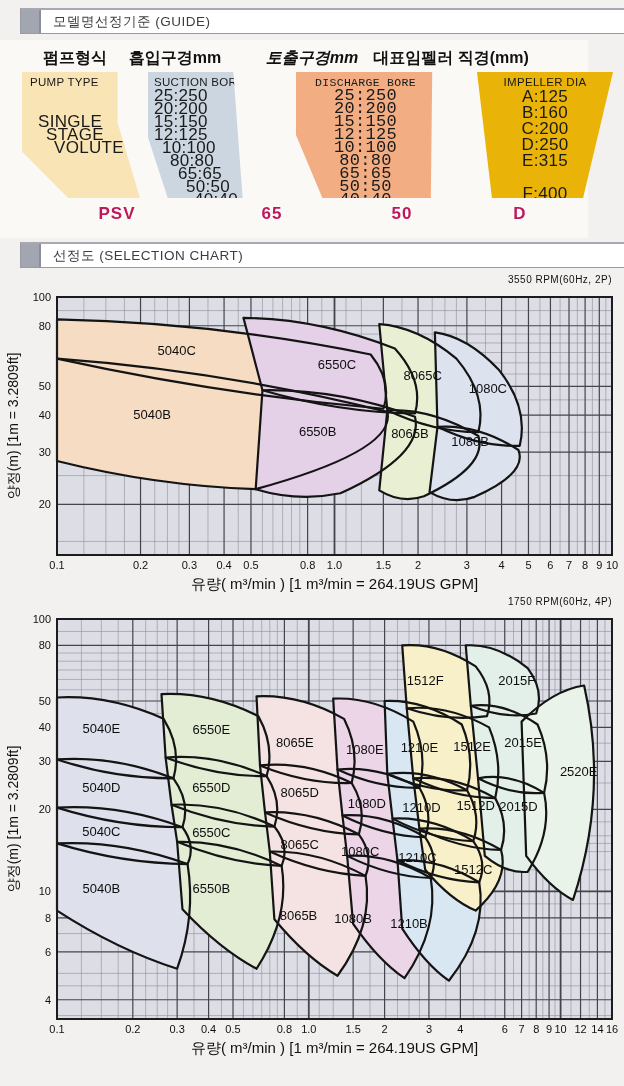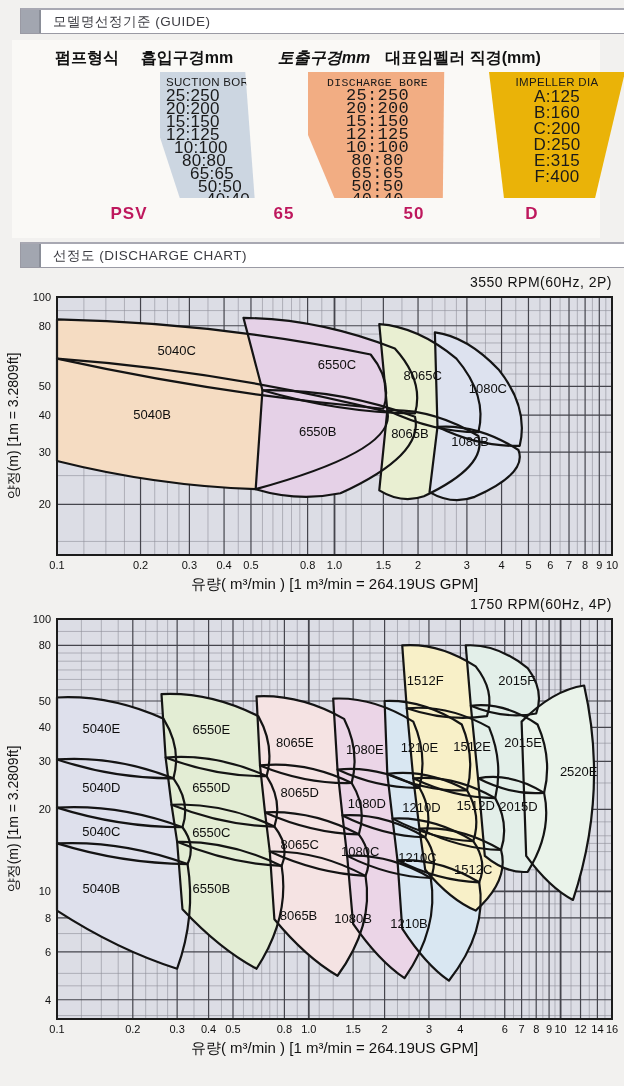--- a/index.html
+++ b/index.html
@@ -7,48 +7,58 @@
   body { font-family:"Liberation Sans","DejaVu Sans",sans-serif; }
   .page { position:relative; width:624px; height:1086px; background:#f2f1ef; overflow:hidden; }
 
   
   .sec-hdr { position:absolute; left:20px; width:616px; height:26px; background:#ffffff;
              border:1px solid #9a9aa4; border-top:2px solid #a8a8b2; display:flex; align-items:center; }
   .sec-hdr .sq { width:20px; height:100%; background:#a2a6b0; border-right:2px solid #8a8e98; flex:0 0 auto; }
   .sec-hdr .sec-title { font-size:13.5px; color:#3c3c42; padding-left:12px; letter-spacing:0.5px; white-space:nowrap; }
 
   
-  .guide-panel { position:absolute; left:12px; top:40px; width:588px; height:198px; background:#faf9f6;padding-left:45px; }
+  .guide-panel { position:absolute; left:0; top:40px; width:588px; height:198px; background:#faf9f6;padding-left:45px; }
   .g-title { position:absolute; top:8px; font-size:16px; font-weight:bold; color:#111;
              text-align:center; white-space:nowrap; transform:translateX(-50%); }
   .g-shape { position:absolute; top:32px; height:126px; }
   .g-lines { position:relative; padding-top:4px; }
   .g-line { font-size:17px; line-height:13px; color:#1a1a1a; white-space:nowrap; letter-spacing:0.3px; }
   .g-head { font-size:11.5px; font-weight:normal; }
   .g-code { position:absolute; top:164px; font-size:17px; font-weight:bold; color:#be185d;
             transform:translateX(-50%); letter-spacing:1px; }
 
   
   .chart-wrap { position:absolute; left:0; width:624px; }
-  .rpm { position:absolute; top:0; right:12px; font-size:14px; color:#111; letter-spacing:0.5px; }
+  .rpm { position:absolute; top:0; right:12px; font-size:10px; color:#111; letter-spacing:0.5px; }
   .chart-wrap svg { position:absolute; top:17px; left:0; }
   text { font-family:"Liberation Sans","DejaVu Sans",sans-serif; }
 </style>
 </head>
 <body>
 
 <div class="page">
 
   <div class="sec-hdr" style="top:8px;">
     <span class="sq"></span>
     <span class="sec-title">모델명선정기준 (GUIDE)</span>
   </div>
 
   <div class="guide-panel" id="guidePanel">
       <div class="g-title" style="left: 75px;">펌프형식</div>
+      <div class="g-shape" style="left: 22px; width: 118px; background: rgb(249, 228, 181); clip-path: polygon(0% 0%, 81% 0%, 81% 40%, 100% 100%, 39% 100%, 0% 63%);">
+        <div class="g-lines" style="padding-left: 8px;">
+          <div class="g-line g-head" style="padding-left: 0px;">PUMP TYPE</div>
+          <div class="g-line" style="padding-left: 0px;">&nbsp;</div>
+          <div class="g-line" style="padding-left: 0px;">&nbsp;</div>
+          <div class="g-line" style="padding-left: 8px;">SINGLE</div>
+          <div class="g-line" style="padding-left: 16px;">STAGE</div>
+          <div class="g-line" style="padding-left: 24px;">VOLUTE</div>
+        </div>
+      </div>
       <div class="g-code" style="left: 117px;">PSV</div>
       <div class="g-title" style="left: 175px;">흡입구경mm</div>
       <div class="g-shape" style="left: 148px; width: 104px; background: rgb(204, 214, 225); clip-path: polygon(0% 0%, 82% 0%, 91% 100%, 19% 100%, 0% 52%);">
         <div class="g-lines" style="padding-left: 6px;">
           <div class="g-line g-head" style="padding-left: 0px;">SUCTION BORE</div>
           <div class="g-line" style="padding-left: 0px;">25:250</div>
           <div class="g-line" style="padding-left: 0px;">20:200</div>
           <div class="g-line" style="padding-left: 0px;">15:150</div>
           <div class="g-line" style="padding-left: 0px;">12:125</div>
           <div class="g-line" style="padding-left: 8px;">10:100</div>
@@ -77,29 +87,29 @@
       <div class="g-code" style="left: 402px;">50</div>
       <div class="g-title" style="left: 451px;">대표임펠러 직경(mm)</div>
       <div class="g-shape" style="left: 477px; width: 136px; background: #eab308; clip-path: polygon(0% 0%, 100% 0%, 78% 100%, 11% 100%);">
         <div class="g-lines" style="text-align: center;">
           <div class="g-line g-head">IMPELLER DIA</div>
           <div class="g-line" style="line-height: 16px;">A:125</div>
           <div class="g-line" style="line-height: 16px;">B:160</div>
           <div class="g-line" style="line-height: 16px;">C:200</div>
           <div class="g-line" style="line-height: 16px;">D:250</div>
           <div class="g-line" style="line-height: 16px;">E:315</div>
-          <div class="g-line" style="line-height: 16px;">F:400</div>
+          <div class="g-line" style="line-height: 16px; margin-top: 17px;">F:400</div>
         </div>
       </div>
       <div class="g-code" style="left: 520px;">D</div>
     </div>
 
   <div class="sec-hdr" style="top:242px;">
     <span class="sq"></span>
-    <span class="sec-title">선정도 (DISCHARGE CHART)</span>
+    <span class="sec-title">선정도 (SELECTION CHART)</span>
   </div>
 
   <div class="chart-wrap" style="top:274px;height:320px;">
     <div class="rpm">3550 RPM(60Hz, 2P)</div>
     <svg id="chartSvg0" width="624" height="302">
         <rect x="57" y="6" width="555" height="258" fill="#dcdde5"></rect>
         <g stroke="#8f8f99" stroke-width="0.6">
           <line x1="83.89252860973565" y1="6" x2="83.89252860973565" y2="264"></line>
           <line x1="105.86532438795152" y1="6" x2="105.86532438795152" y2="264"></line>
           <line x1="124.44305851044669" y1="6" x2="124.44305851044669" y2="264"></line>

